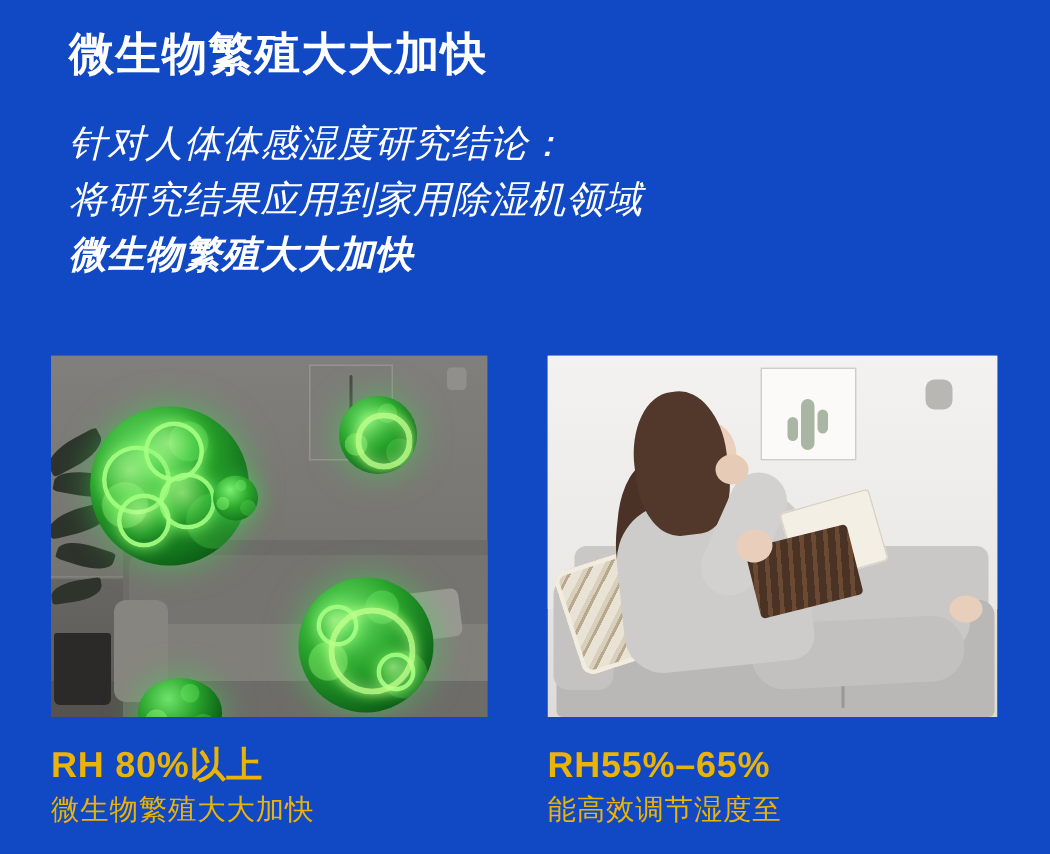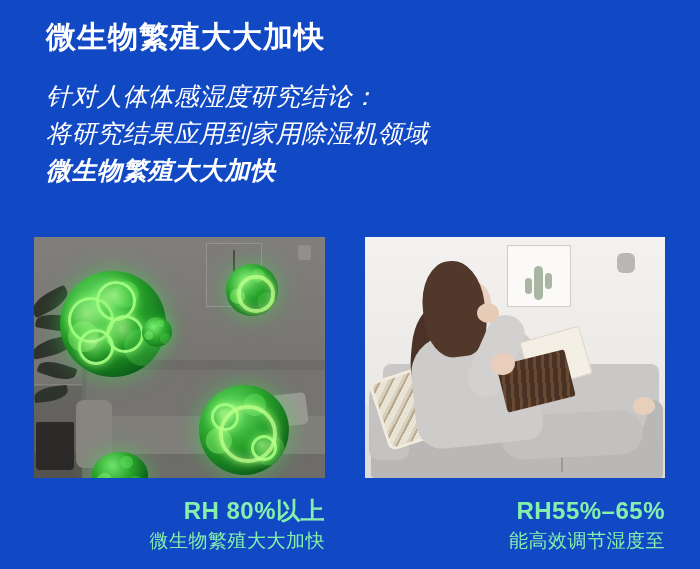--- a/index.html
+++ b/index.html
@@ -399,22 +399,22 @@
     left: 126px; top: 116px;
     width: 24px; height: 22px;
     background: #e9cfbb;
     border-radius: 50%;
     transform: rotate(-10deg);
   }
 
   
   .caption-block {
     position: absolute;
-    text-align: right;
-    color: #86efac;
+    text-align: left;
+    color: #eab308;
   }
   .caption-left  { left: 34px;  top: 496px; width: 291px; }
   .caption-right { left: 365px; top: 496px; width: 300px; }
   .caption-title {
     font-size: 24px;
     font-weight: bold;
     letter-spacing: 0.5px;
     line-height: 30px;
     white-space: nowrap;
   }

